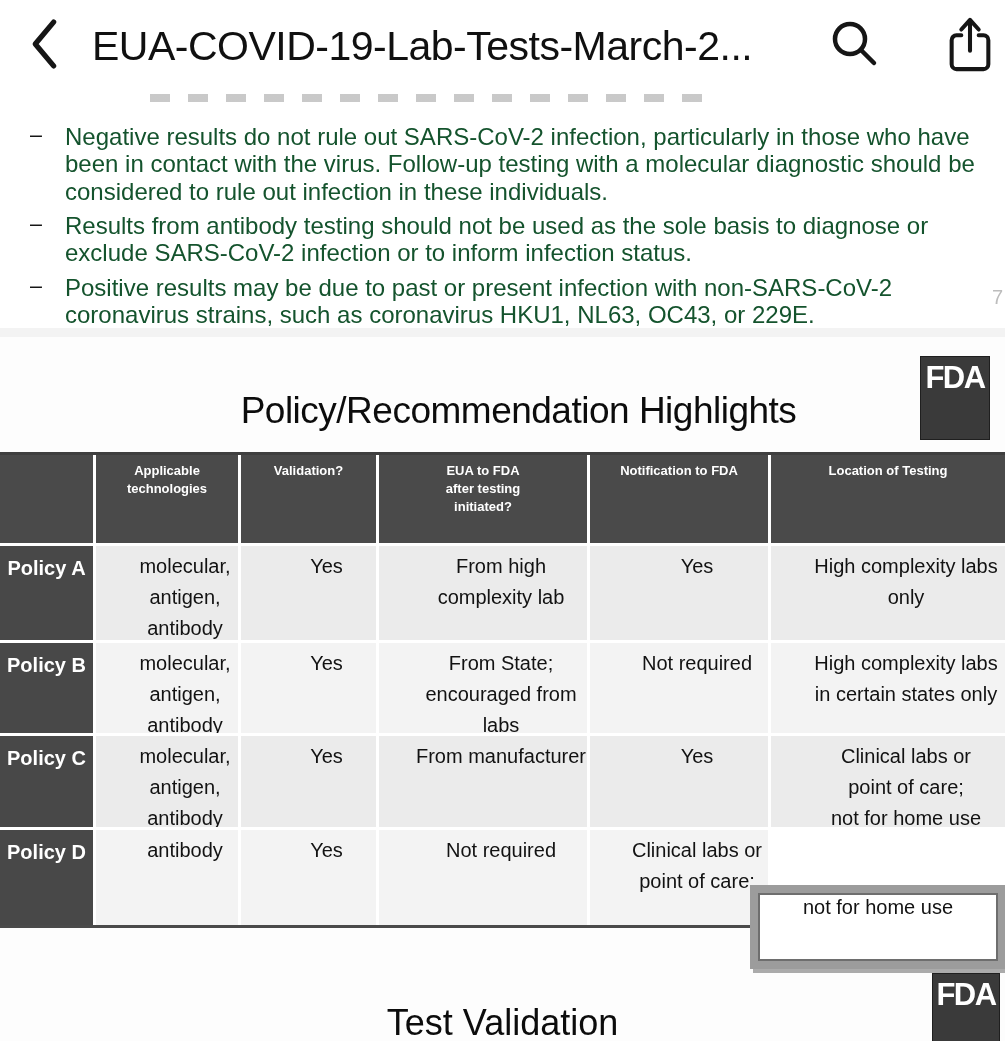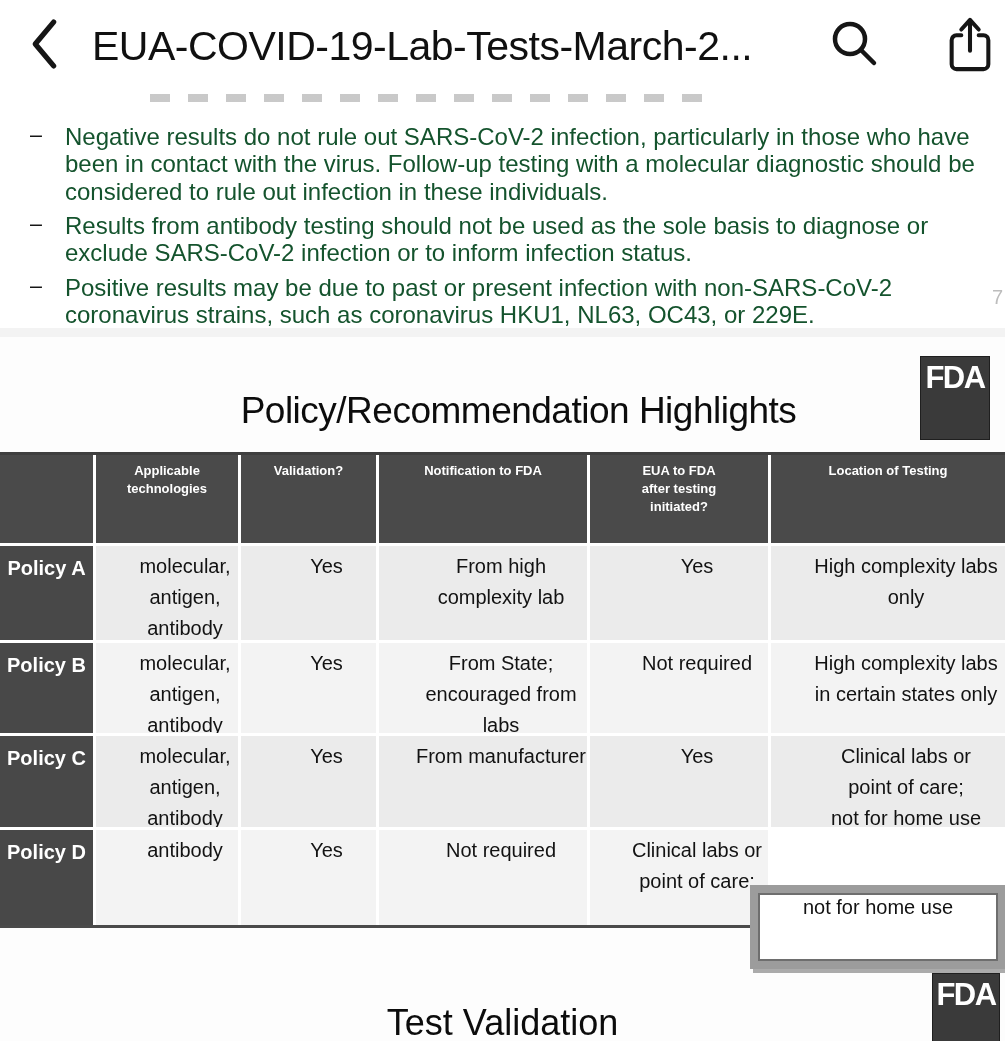--- a/index.html
+++ b/index.html
@@ -148,24 +148,24 @@
 
   <div class="fda-logo fda-1">FDA</div>
   <div class="slide1-title">Policy/Recommendation Highlights</div>
 
   <div class="ptable">
 
     <div class="cell th"></div>
     <div class="cell th">Applicable
 technologies</div>
     <div class="cell th">Validation?</div>
-    <div class="cell th">Notification to FDA</div>
     <div class="cell th">EUA to FDA
 after testing
 initiated?</div>
+    <div class="cell th">Notification to FDA</div>
     <div class="cell th">Location of Testing</div>
 
     <div class="cell rowlabel">Policy A</div>
     <div class="cell td shade-a">molecular,
 antigen,
 antibody</div>
     <div class="cell td shade-a">Yes</div>
     <div class="cell td shade-a">From high
 complexity lab</div>
     <div class="cell td shade-a">Yes</div>

